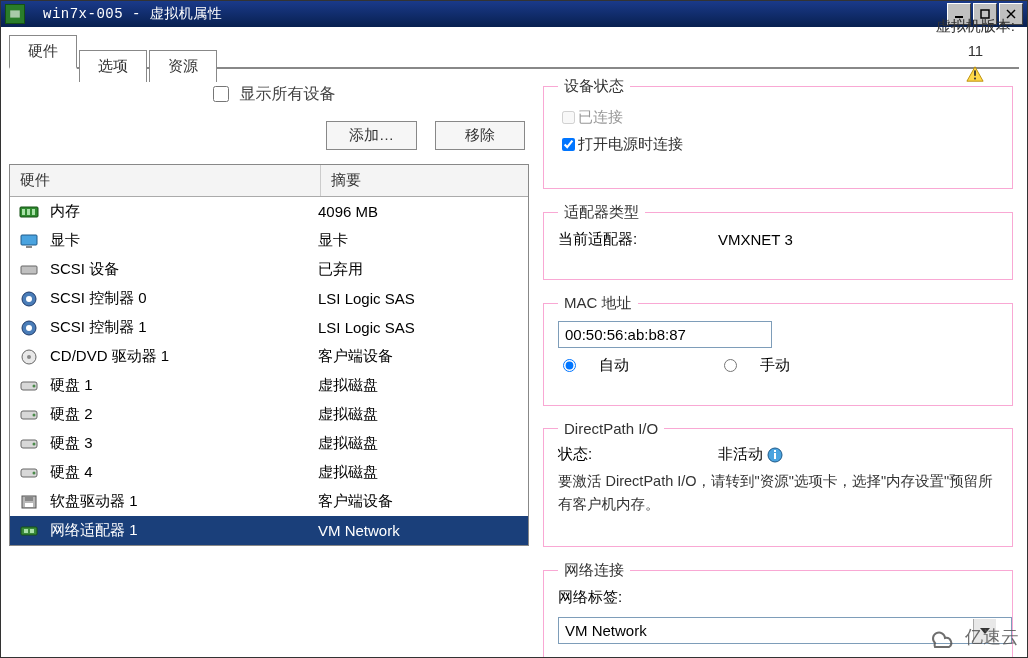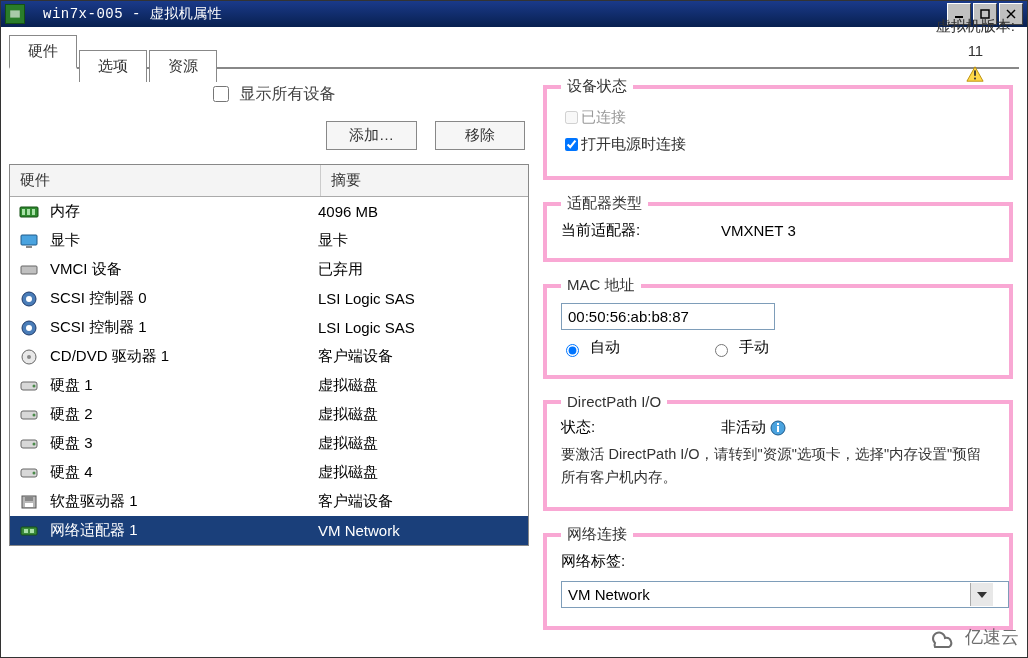--- a/index.html
+++ b/index.html
@@ -30,30 +30,30 @@
   .hw-header > div { padding: 6px 10px; font-size: 15px; color: #333; }
   .hw-col-name { width: 290px; border-right: 1px solid #ccc; }
   .hw-col-summary { flex: 1; }
   .hw-rows { }
   .hw-row { display: flex; align-items: center; height: 29px; cursor: pointer; }
   .hw-row.selected { background: #1a3f7a; color: #fff; }
   .hw-row .cell-name { width: 290px; display: flex; align-items: center; gap: 10px; padding-left: 8px; font-size: 15px; }
   .hw-row .cell-summary { flex: 1; font-size: 15px; padding-left: 10px; }
   .hw-icon { width: 22px; height: 18px; display: flex; align-items: center; justify-content: center; }
   .hw-icon svg { width: 20px; height: 16px; }
-  fieldset { border: 4px solid #f9a8d4; margin: 0 0 14px 0; padding: 8px 14px 18px 14px; }
+  fieldset { border: 1px solid #f9a8d4; margin: 0 0 14px 0; padding: 8px 14px 30px 14px; }
   legend { padding: 0 6px; font-size: 15px; color: #333; }
   .row { display: flex; align-items: center; font-size: 15px; color: #333; padding: 4px 0; }
   .row.disabled { color: #999; }
   .kv { display: flex; align-items: center; }
   .kv .k { width: 160px; font-size: 15px; }
   .kv .v { font-size: 15px; }
   .text-input { width: 200px; padding: 4px 6px; border: 1px solid #7e9db9; font-size: 15px; font-family: inherit; background: #fff; }
   .radio-row { display: flex; gap: 90px; padding-top: 8px; font-size: 15px; }
-  .radio-row label { display: inline-flex; align-items: flex-end; gap: 8px; }
+  .radio-row label { display: inline-flex; align-items: flex-start; gap: 20px; }
   .dp-body { font-size: 14.5px; color: #333; line-height: 1.6; padding-top: 6px; }
   .info-icon { width: 16px; height: 16px; vertical-align: middle; }
   .net-select { width: 100%; padding: 4px 6px; border: 1px solid #7e9db9; background: #fff; font-size: 15px; font-family: inherit; }
   .select-wrap { position: relative; margin-top: 10px; }
   .select-arrow { position: absolute; right: 2px; top: 2px; bottom: 2px; width: 22px; background: #e8e8e8; border-left: 1px solid #aaa; display: flex; align-items: center; justify-content: center; pointer-events: none; }
   .watermark { position: absolute; right: 8px; bottom: 8px; display: flex; align-items: center; gap: 6px; color: #555; font-size: 18px; opacity: 0.85; }
   .watermark-icon { width: 34px; height: 24px; }
 </style>
 </head>
 <body>
@@ -201,21 +201,21 @@
                 </div>
                 <div class="cell-summary">显卡</div>
               </div>
               <div class="hw-row">
                 <div class="cell-name">
                   <span class="hw-icon">
                     <svg viewBox="0 0 20 16">
                       <use href="#ic-vmci"></use>
                     </svg>
                   </span>
-                  <span>VMCI 设备</span>
+                  <span>SCSI 设备</span>
                 </div>
                 <div class="cell-summary">已弃用</div>
               </div>
               <div class="hw-row">
                 <div class="cell-name">
                   <span class="hw-icon">
                     <svg viewBox="0 0 20 16">
                       <use href="#ic-scsi"></use>
                     </svg>
                   </span>

